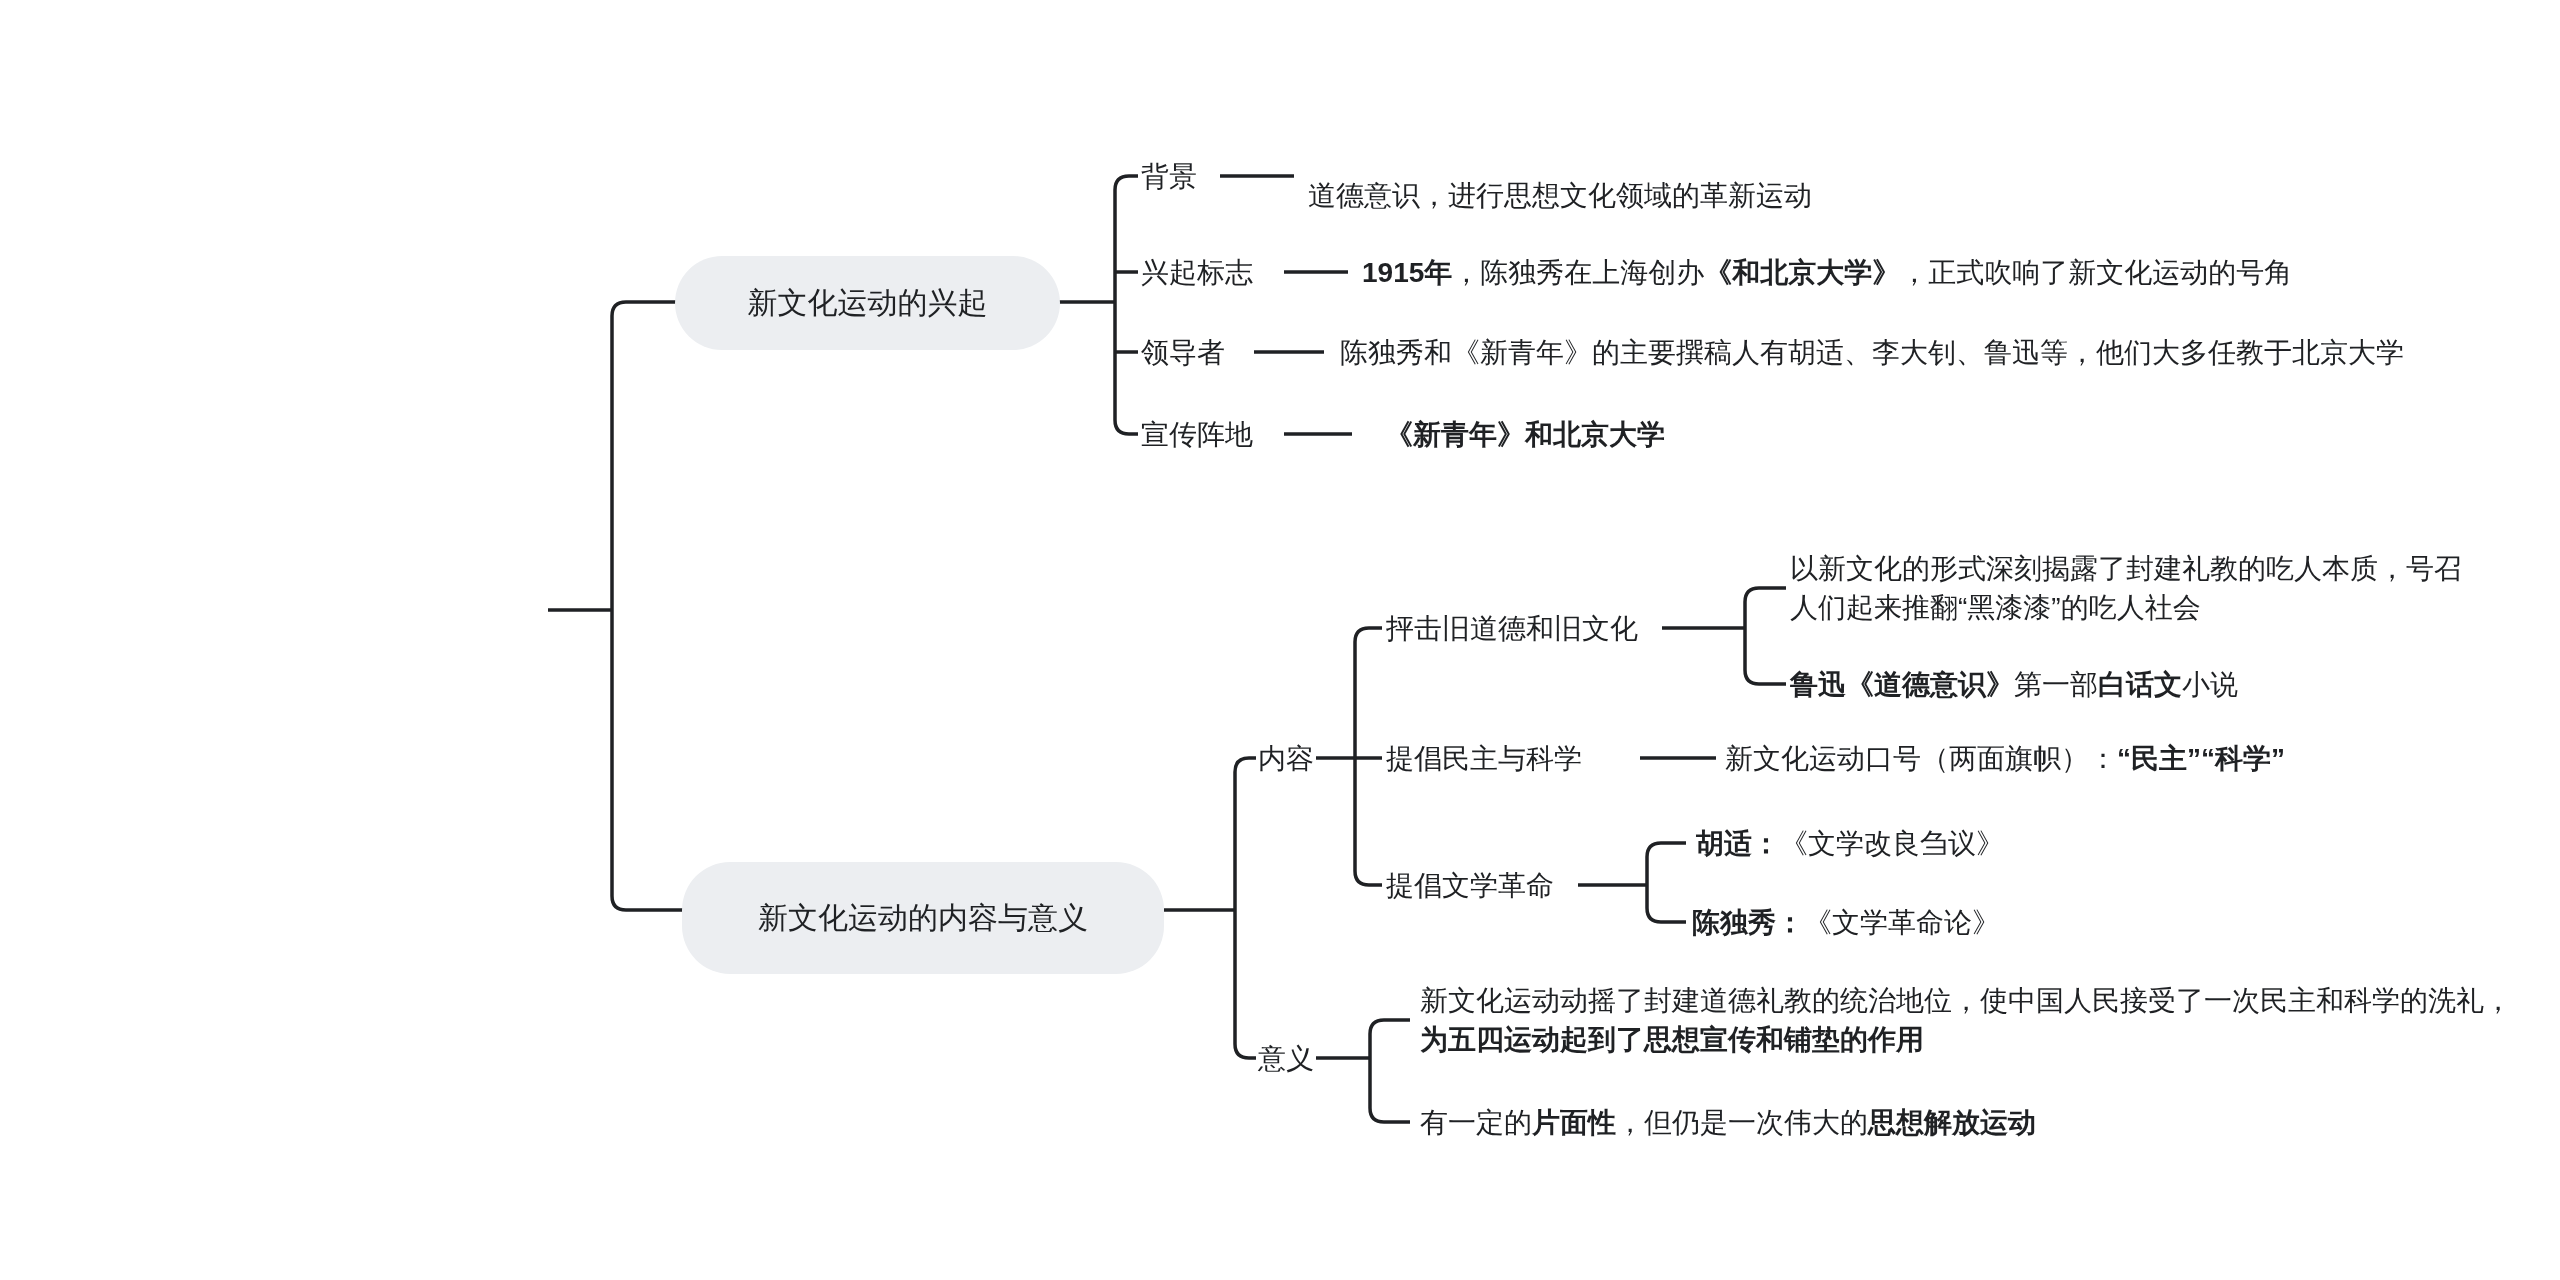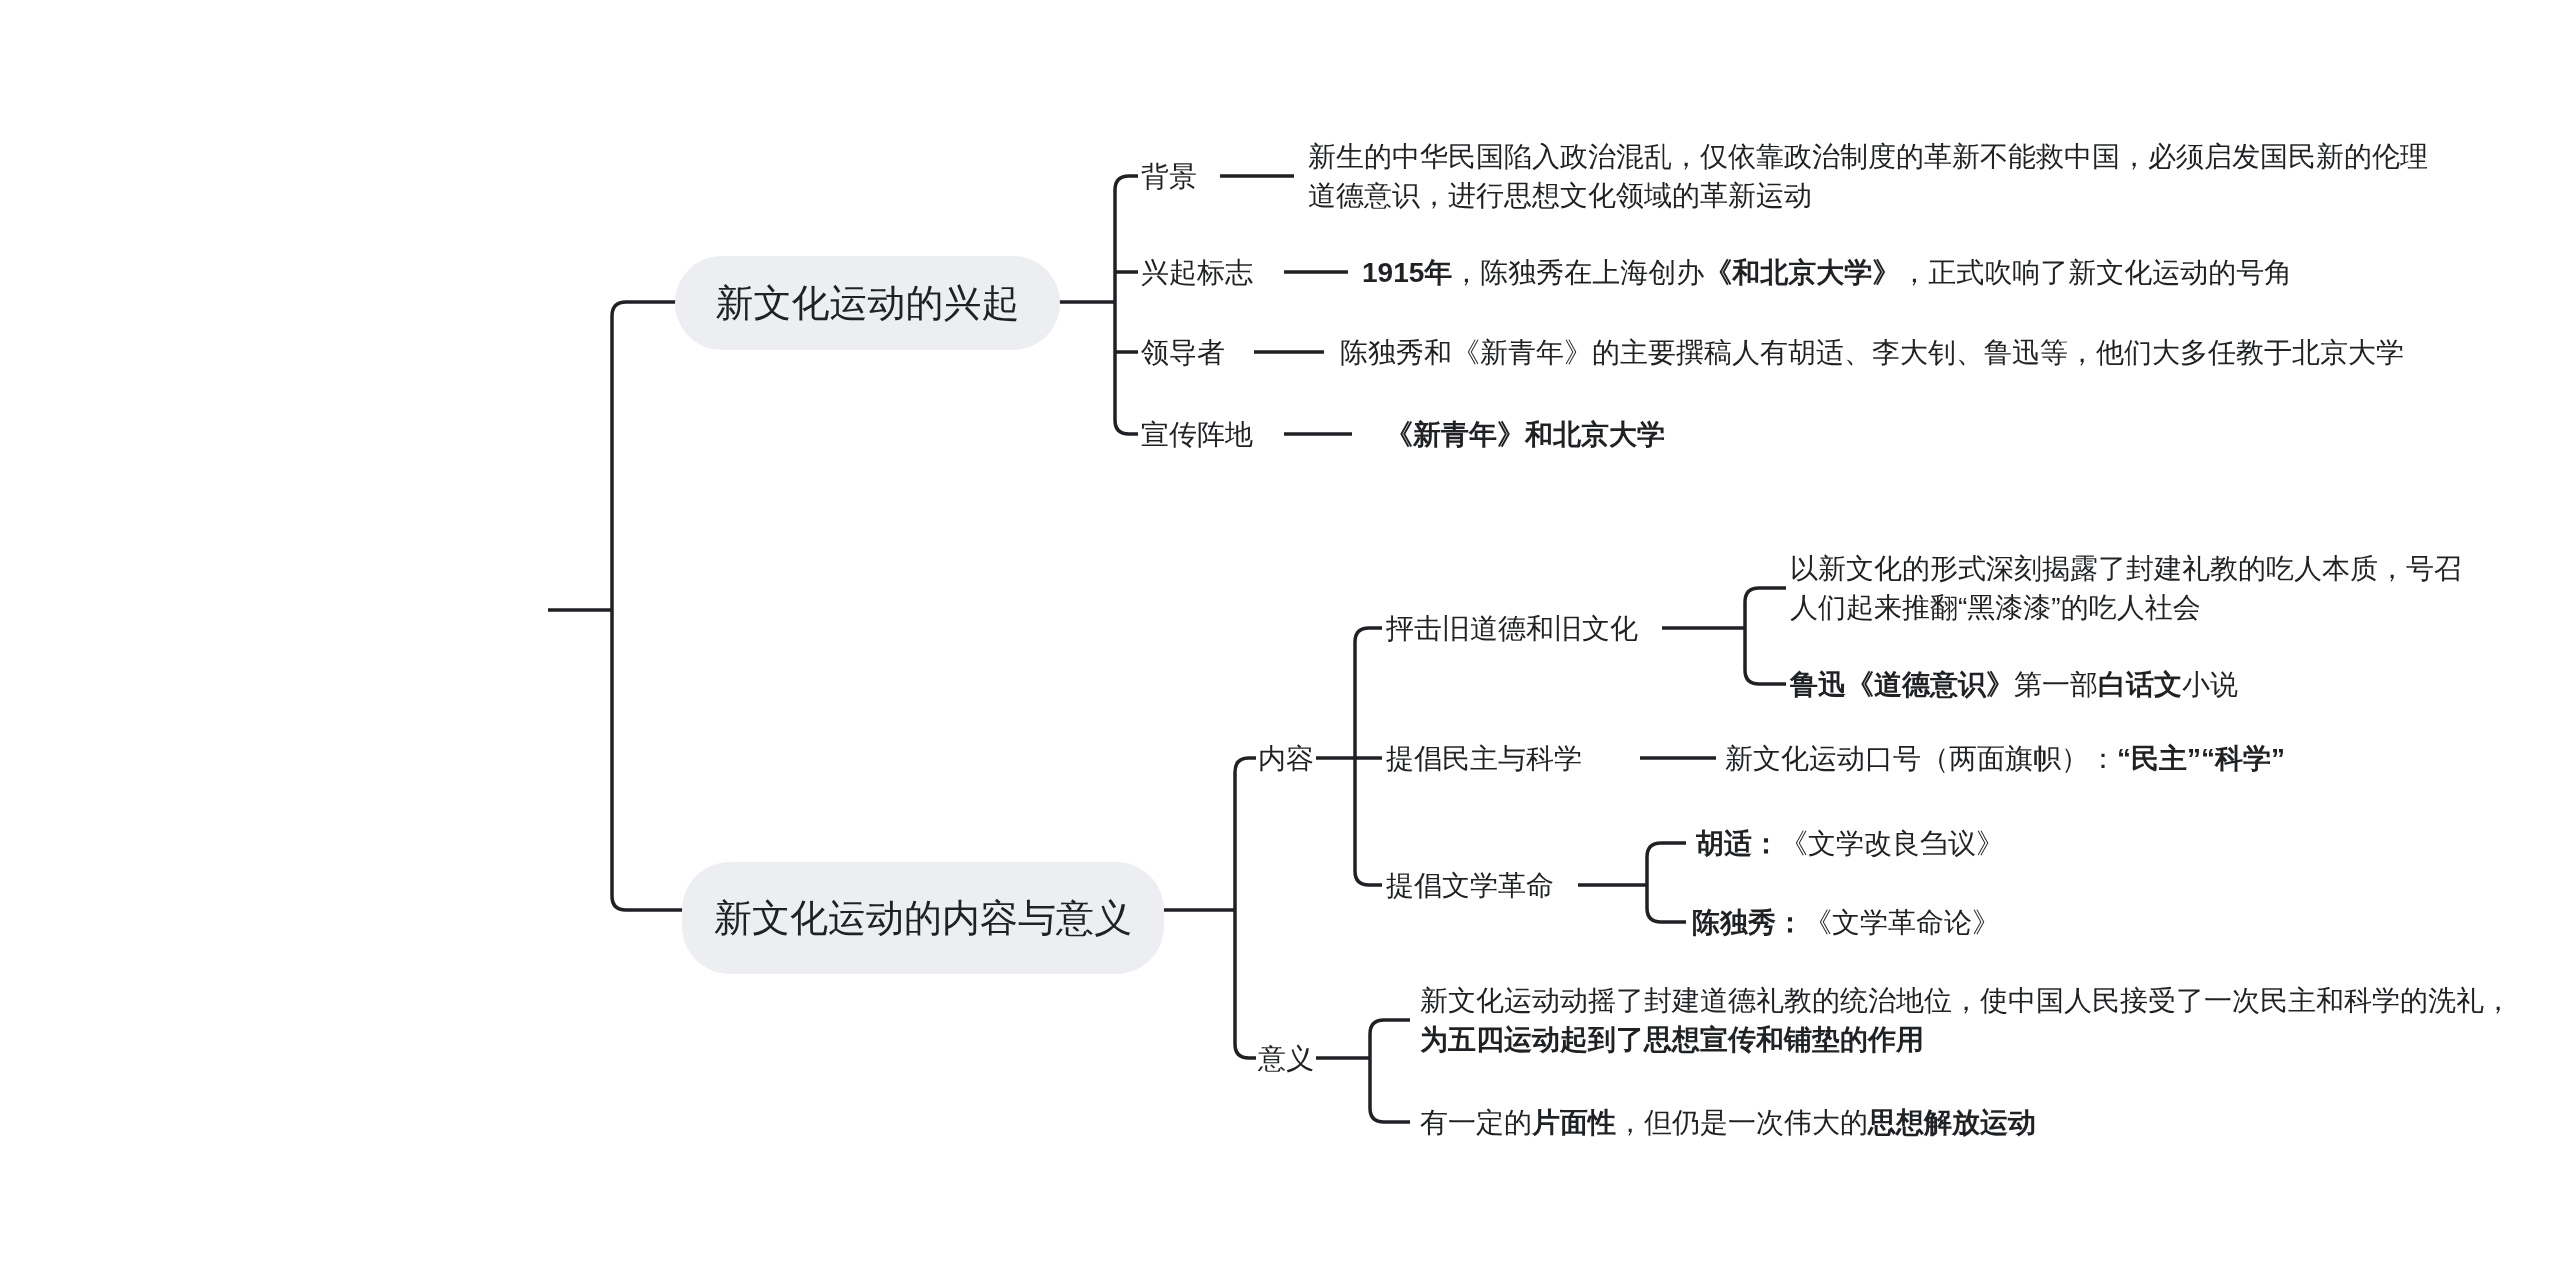--- a/index.html
+++ b/index.html
@@ -14,21 +14,21 @@
   svg.wires path{stroke:var(--line);stroke-width:3.5;fill:none;}
   .pill-root{
     position:absolute;left:40px;top:553px;width:512px;height:116px;
     background:var(--root_bg);color:var(--root_text);border-radius:58px;
     display:flex;align-items:center;justify-content:center;
     font-size:37px;letter-spacing:1px;white-space:nowrap;
   }
   .pill{
     position:absolute;background:var(--branch_bg);color:var(--text);
     display:flex;align-items:center;justify-content:center;
-    white-space:nowrap;font-size:38px;
+    white-space:nowrap;font-size:30px;
   }
   .pill.b1{left:675px;top:256px;width:385px;height:94px;border-radius:47px;}
   .pill.b2{left:682px;top:862px;width:482px;height:112px;border-radius:48px;}
   .tnode{
     position:absolute;transform:translateY(-50%);
     font-size:28px;line-height:39px;white-space:nowrap;color:var(--text);
   }
   .tnode b{font-weight:bold;margin-top:11px;}
 </style>
 </head>
@@ -67,21 +67,21 @@
 
     <path d="M1316 1058 H1370"></path>
     <path d="M1410 1020 H1384 Q1370 1020 1370 1034 V1108 Q1370 1122 1384 1122 H1410"></path>
   </svg>
 
 
   <div class="pill b1">新文化运动的兴起</div>
   <div class="pill b2">新文化运动的内容与意义</div>
 
   <div class="tnode" style="left:1141px;top:176px">背景</div>
-  <div class="tnode" style="left:1308px;top:176px"><span>新生的中华民国陷入政治混乱，仅依靠政治制度的革新不能救中国，必须启发国民新的伦理</span><br><span>道德意识，进行思想文化领域的革新运动</span></div>
+  <div class="tnode" style="left:1308px;top:176px"><br><span>道德意识，进行思想文化领域的革新运动</span></div>
 
   <div class="tnode" style="left:1141px;top:272px">兴起标志</div>
   <div class="tnode" style="left:1362px;top:272px"><b>1915年</b><span>，陈独秀在上海创办</span><b>《和北京大学》</b><span>，正式吹响了新文化运动的号角</span></div>
 
   <div class="tnode" style="left:1141px;top:352px">领导者</div>
   <div class="tnode" style="left:1340px;top:352px"><span>陈独秀和《新青年》的主要撰稿人有胡适、李大钊、鲁迅等，他们大多任教于北京大学</span></div>
 
   <div class="tnode" style="left:1141px;top:434px">宣传阵地</div>
   <div class="tnode" style="left:1385px;top:434px"><b>《新青年》和北京大学</b></div>
 

